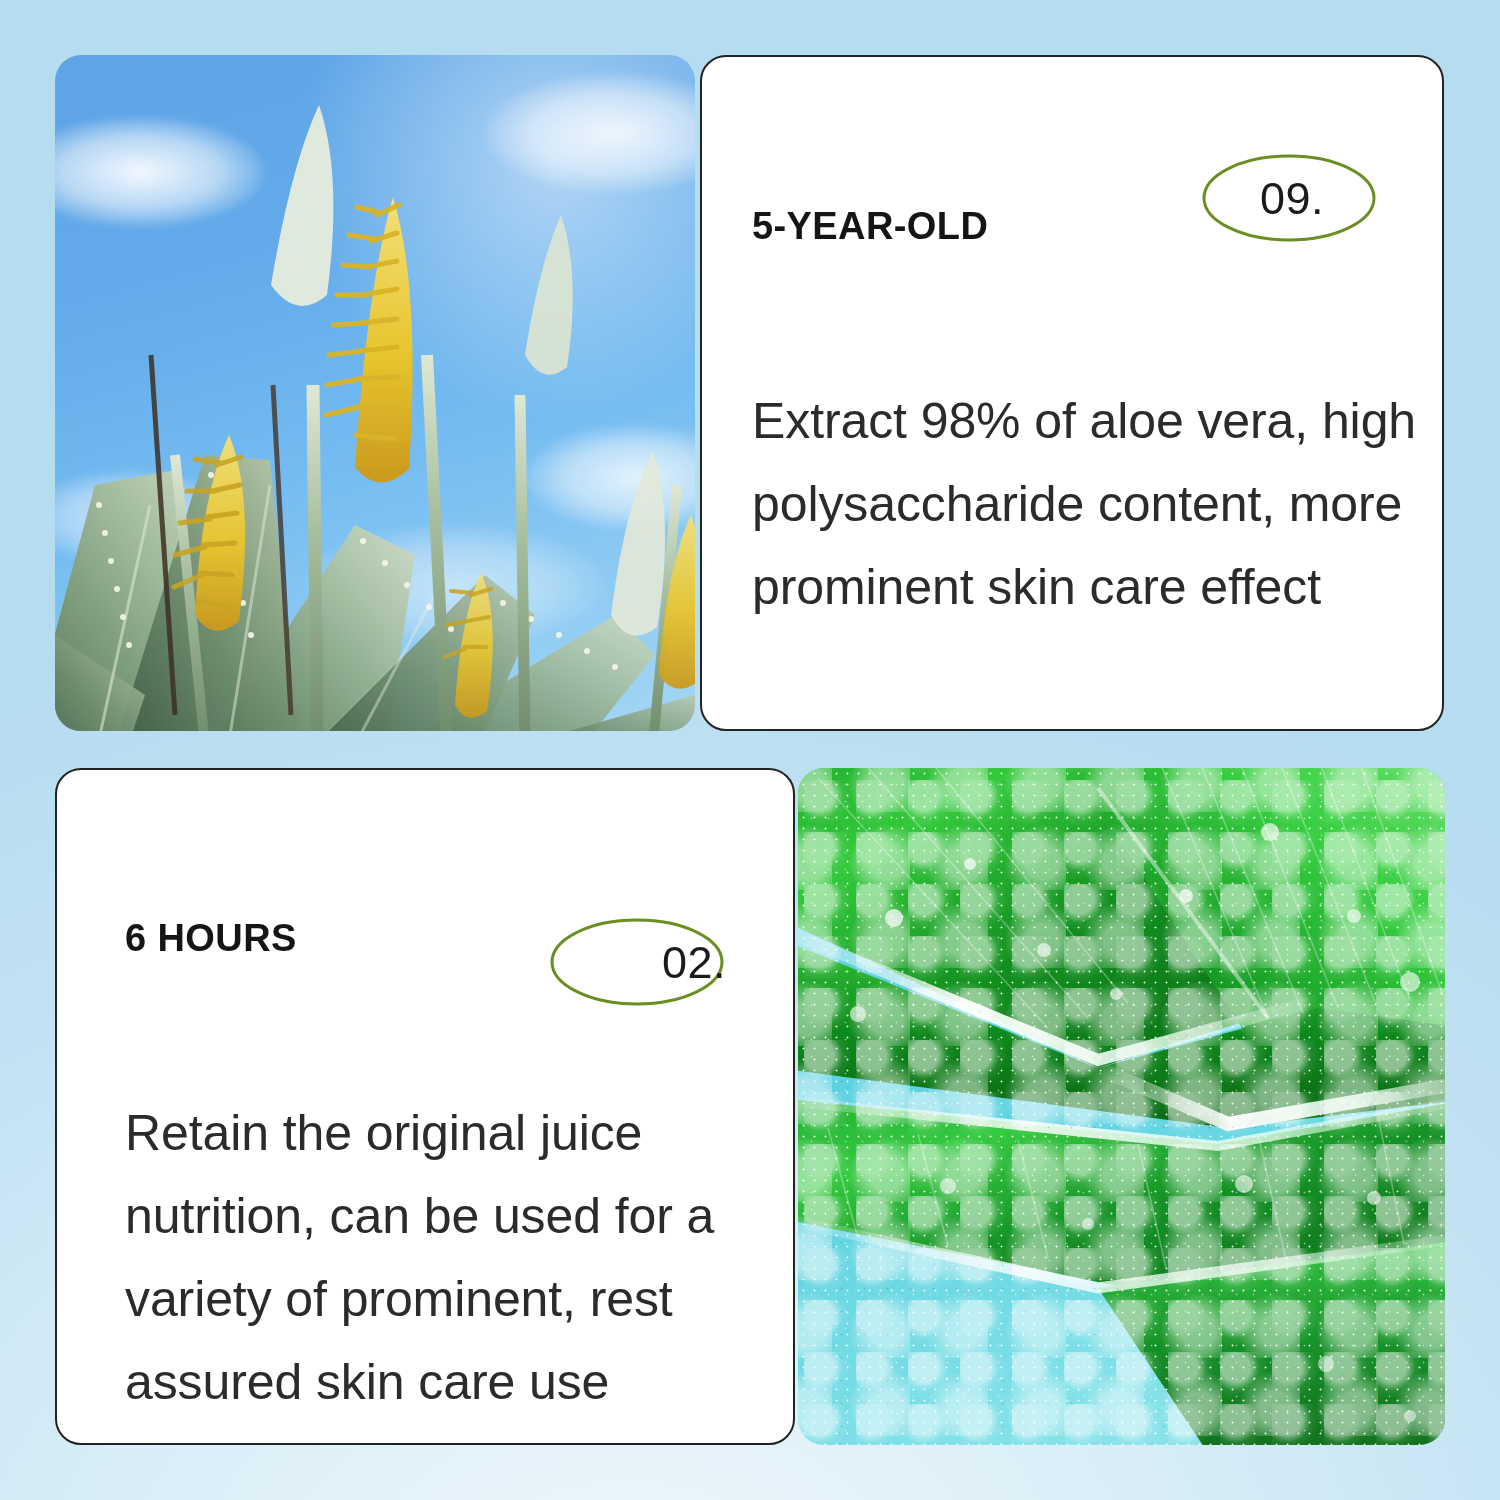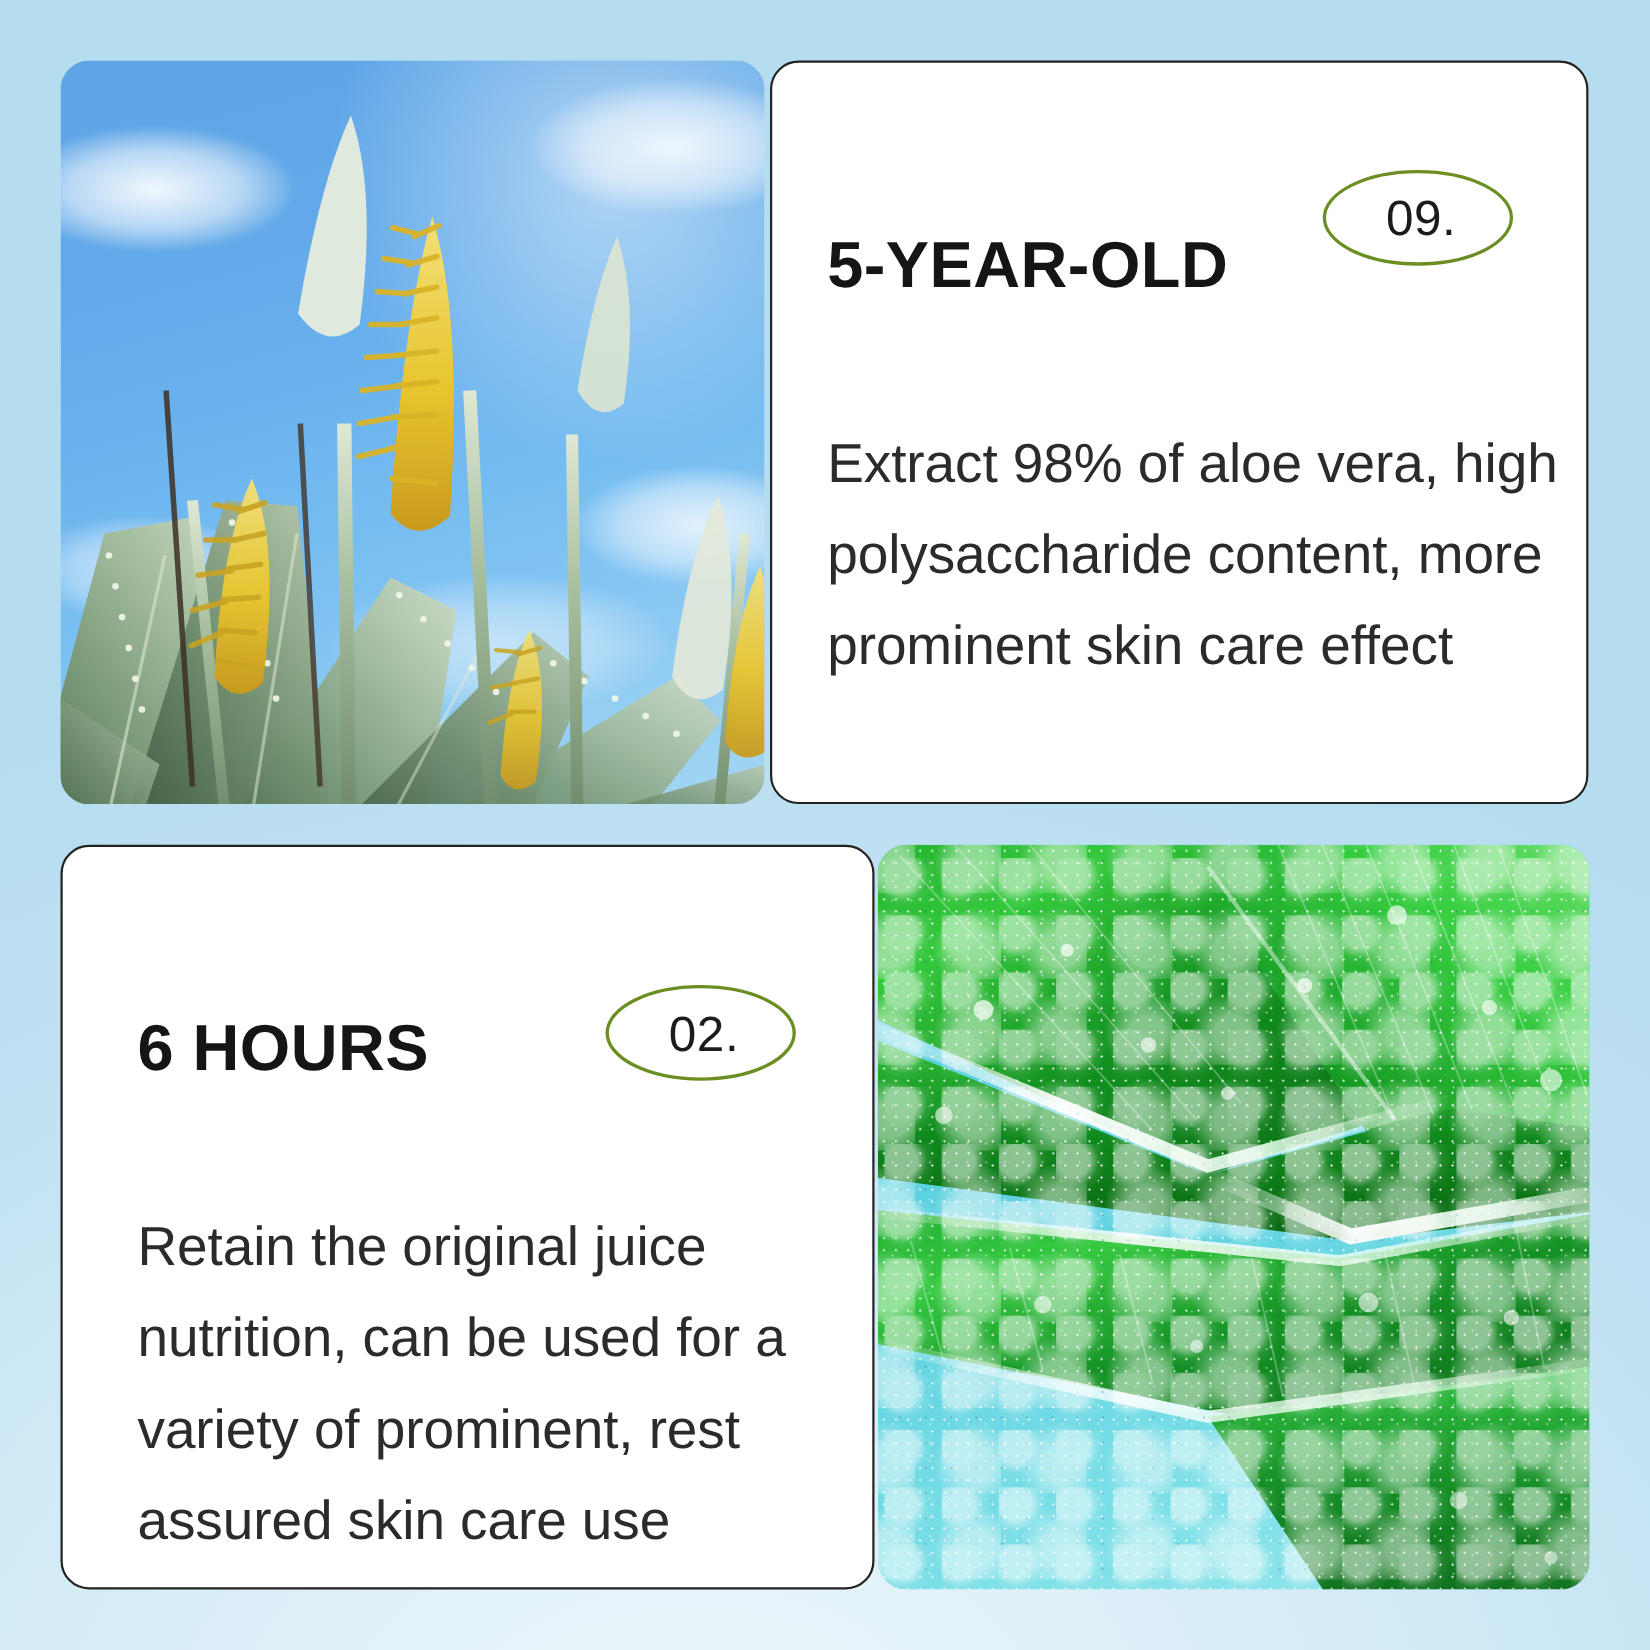--- a/index.html
+++ b/index.html
@@ -78,21 +78,21 @@
     font-weight: 400;
     color: #1b1b1b;
     letter-spacing: 0.5px;
     line-height: 1;
     padding-left: 6px;
   }
 
   .badge-01 { right: 62px; top: 105px; }
 
   .headline {
-    font-size: 59px;
+    font-size: 38px;
     font-weight: 700;
     color: #151515;
     letter-spacing: 0.4px;
     line-height: 1.42;
     white-space: nowrap;
   }
   .headline .line-2 { display: block; }
 
   .body-copy {
     font-size: 50px;
@@ -298,21 +298,21 @@
   </div>
 
   <div class="abs card1-head headline" style="left:752px; top:200px;">
     <span>5-YEAR-OLD</span>
   </div>
 
   <div class="abs body-copy" style="left:752px; top:380px; width:672px;">Extract 98% of aloe vera, high polysaccharide content, more prominent skin care effect</div>
 
   <div class="row-2-card"></div>
 
-  <div class="abs badge" style="left:548px; top:893px;">
+  <div class="abs badge" style="left:548px; top:916px;justify-content:flex-end;">
     <svg viewBox="0 0 178 92" preserveAspectRatio="none">
       <ellipse cx="89" cy="46" rx="85" ry="42" fill="none" stroke="#6b8e23" stroke-width="3"></ellipse>
     </svg>
     <span class="badge-num">02.</span>
   </div>
 
   <div class="abs headline" style="left:125px; top:912px;">
     <span>6 HOURS</span>
   </div>
 

